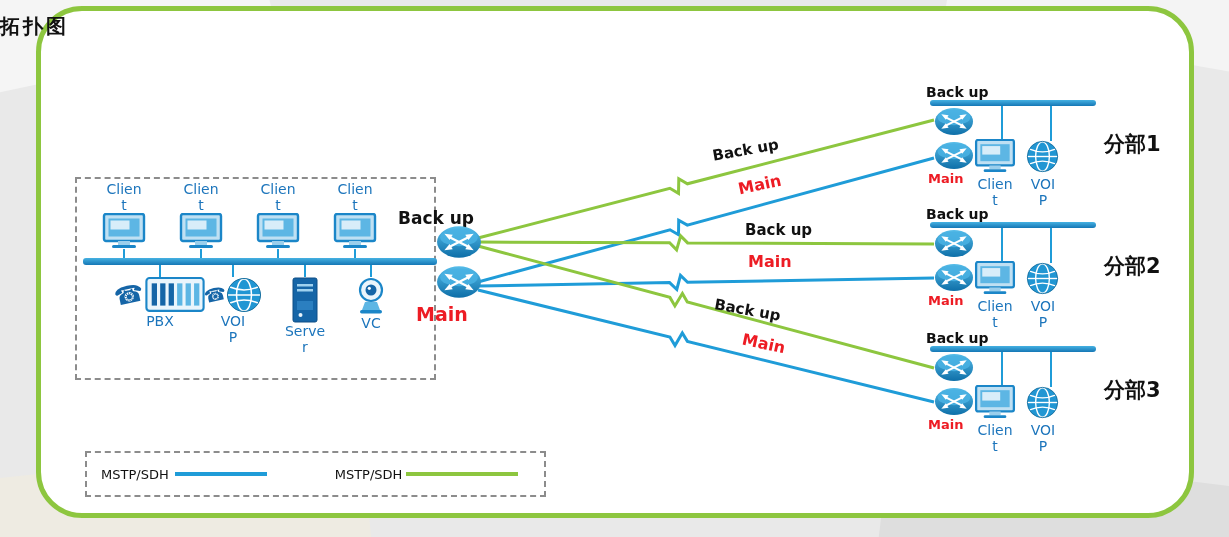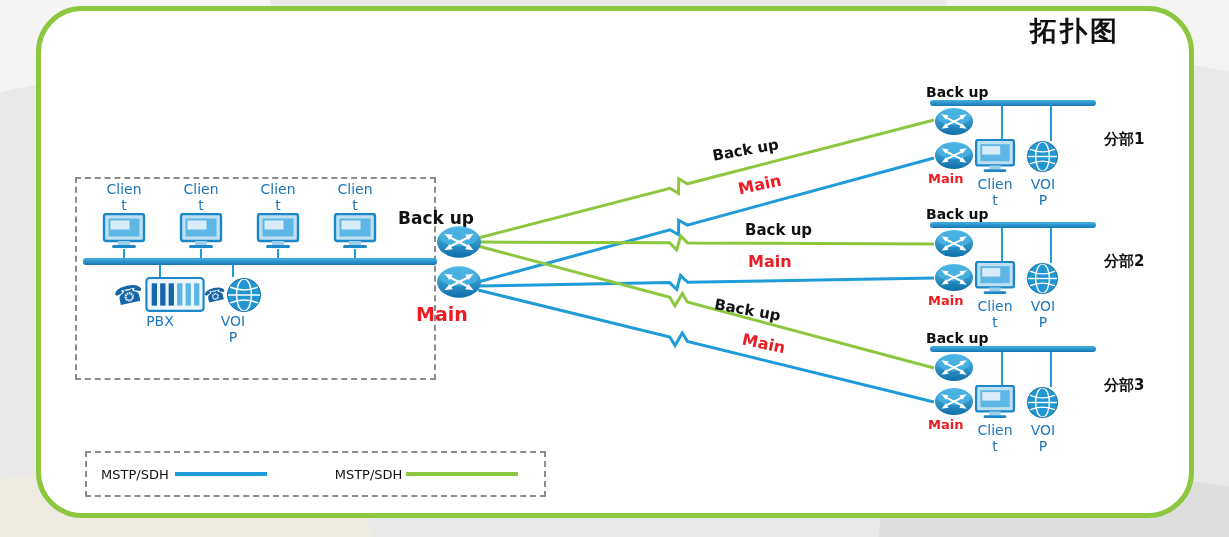--- a/index.html
+++ b/index.html
@@ -14,21 +14,21 @@
   .d3{left:-60px;top:462px;width:430px;height:150px;background:#eeebe2;transform:rotate(-6deg)}
   .d4{left:880px;top:470px;width:430px;height:140px;background:#dedede;transform:rotate(7deg)}
 
   .frame{position:absolute;left:36px;top:6px;width:1158px;height:512px;background:#fff;
          border:5px solid var(--green,#8dc63f);border-radius:46px;z-index:1}
   .stage{position:absolute;inset:0;z-index:2}
   .stage > *{position:absolute}
 
   #links-svg{left:0;top:0;width:1229px;height:537px;pointer-events:none}
 
-  .title{left:0;top:13px;width:1120px;text-align:right;font-size:27px;font-weight:bold;letter-spacing:3px}
+  .title{left:0;top:13px;width:1120px;text-align:left;font-size:20px;font-weight:bold;letter-spacing:3px}
 
   
   .hq-name{left:180px;top:133px;width:120px;text-align:center;font-size:29px;font-weight:bold}
   .hq-box{left:75px;top:177px;width:361px;height:203px;border:2px dashed #8c8c8c}
   .dev{display:flex;flex-direction:column;align-items:center}
   .dev-label{color:var(--label,#1c75bc);font-size:14px;line-height:16px;text-align:center;white-space:pre-line}
   .stub{width:2px;background:var(--blue,#1f9cd8)}
   .bus{left:83px;top:258px;width:354px;height:7px;border-radius:3px;
        background:linear-gradient(#45b1e2,#1577b5)}
   .icon-row{display:flex;align-items:center}
@@ -51,21 +51,21 @@
   .b-backup{left:4px;top:0;font-size:14px;font-weight:bold}
   .b-bar{left:8px;top:16px;width:166px;height:6px;border-radius:3px;background:linear-gradient(#45b1e2,#1577b5)}
   .b-stub{top:22px;width:2px;background:var(--blue,#1f9cd8)}
   .b-router{left:12px;width:40px;height:29px}
   .r1{top:23px}.r2{top:57px}
   .b-main{left:6px;top:87px;font-size:13px;font-weight:bold;color:var(--red,#ed1c24)}
   .b-client{left:52px;top:55px;width:42px;height:34px}
   .b-client-label{left:48px;top:92px;width:50px}
   .b-globe{left:104px;top:56px;width:33px;height:33px}
   .b-voip-label{left:104px;top:92px;width:34px}
-  .b-name{left:182px;top:46px;width:80px;font-size:15px;font-weight:bold;white-space:nowrap}
+  .b-name{left:182px;top:46px;width:80px;font-size:21px;font-weight:bold;white-space:nowrap}
 
   
   .legend{left:85px;top:451px;width:461px;height:46px;border:2px dashed #8c8c8c;
           display:flex;align-items:center}
   .lg-label{font-size:13px;font-weight:normal}
   .lg-line{height:4px;display:inline-block}
   .lg-line.blue{background:var(--blue,#1f9cd8)}
   .lg-line.green{background:var(--green,#8dc63f)}
 </style>
 </head>
@@ -207,21 +207,36 @@
     <div class="icon-row">
       <span class="handset small">☎</span>
       <svg style="width:36px;height:36px">
           <use href="#sym-globe"></use>
         </svg>
     </div>
     <div class="dev-label">VOI
 P</div>
   </div>
 
-
+  <div class="dev" style="left:281px;top:265px;width:48px">
+    <div class="stub" style="height:12px"></div>
+    <svg style="width:26px;height:46px">
+        <use href="#sym-server"></use>
+      </svg>
+    <div class="dev-label">Serve
+r</div>
+  </div>
+
+  <div class="dev" style="left:348px;top:265px;width:46px">
+    <div class="stub" style="height:12px"></div>
+    <svg style="width:34px;height:38px">
+        <use href="#sym-camera"></use>
+      </svg>
+    <div class="dev-label">VC</div>
+  </div>
 
   <div class="hq-backup">Back up</div>
   <svg class="hq-router1">
       <use href="#sym-router"></use>
     </svg>
   <svg class="hq-router2">
       <use href="#sym-router"></use>
     </svg>
   <div class="hq-main">Main</div>
 

